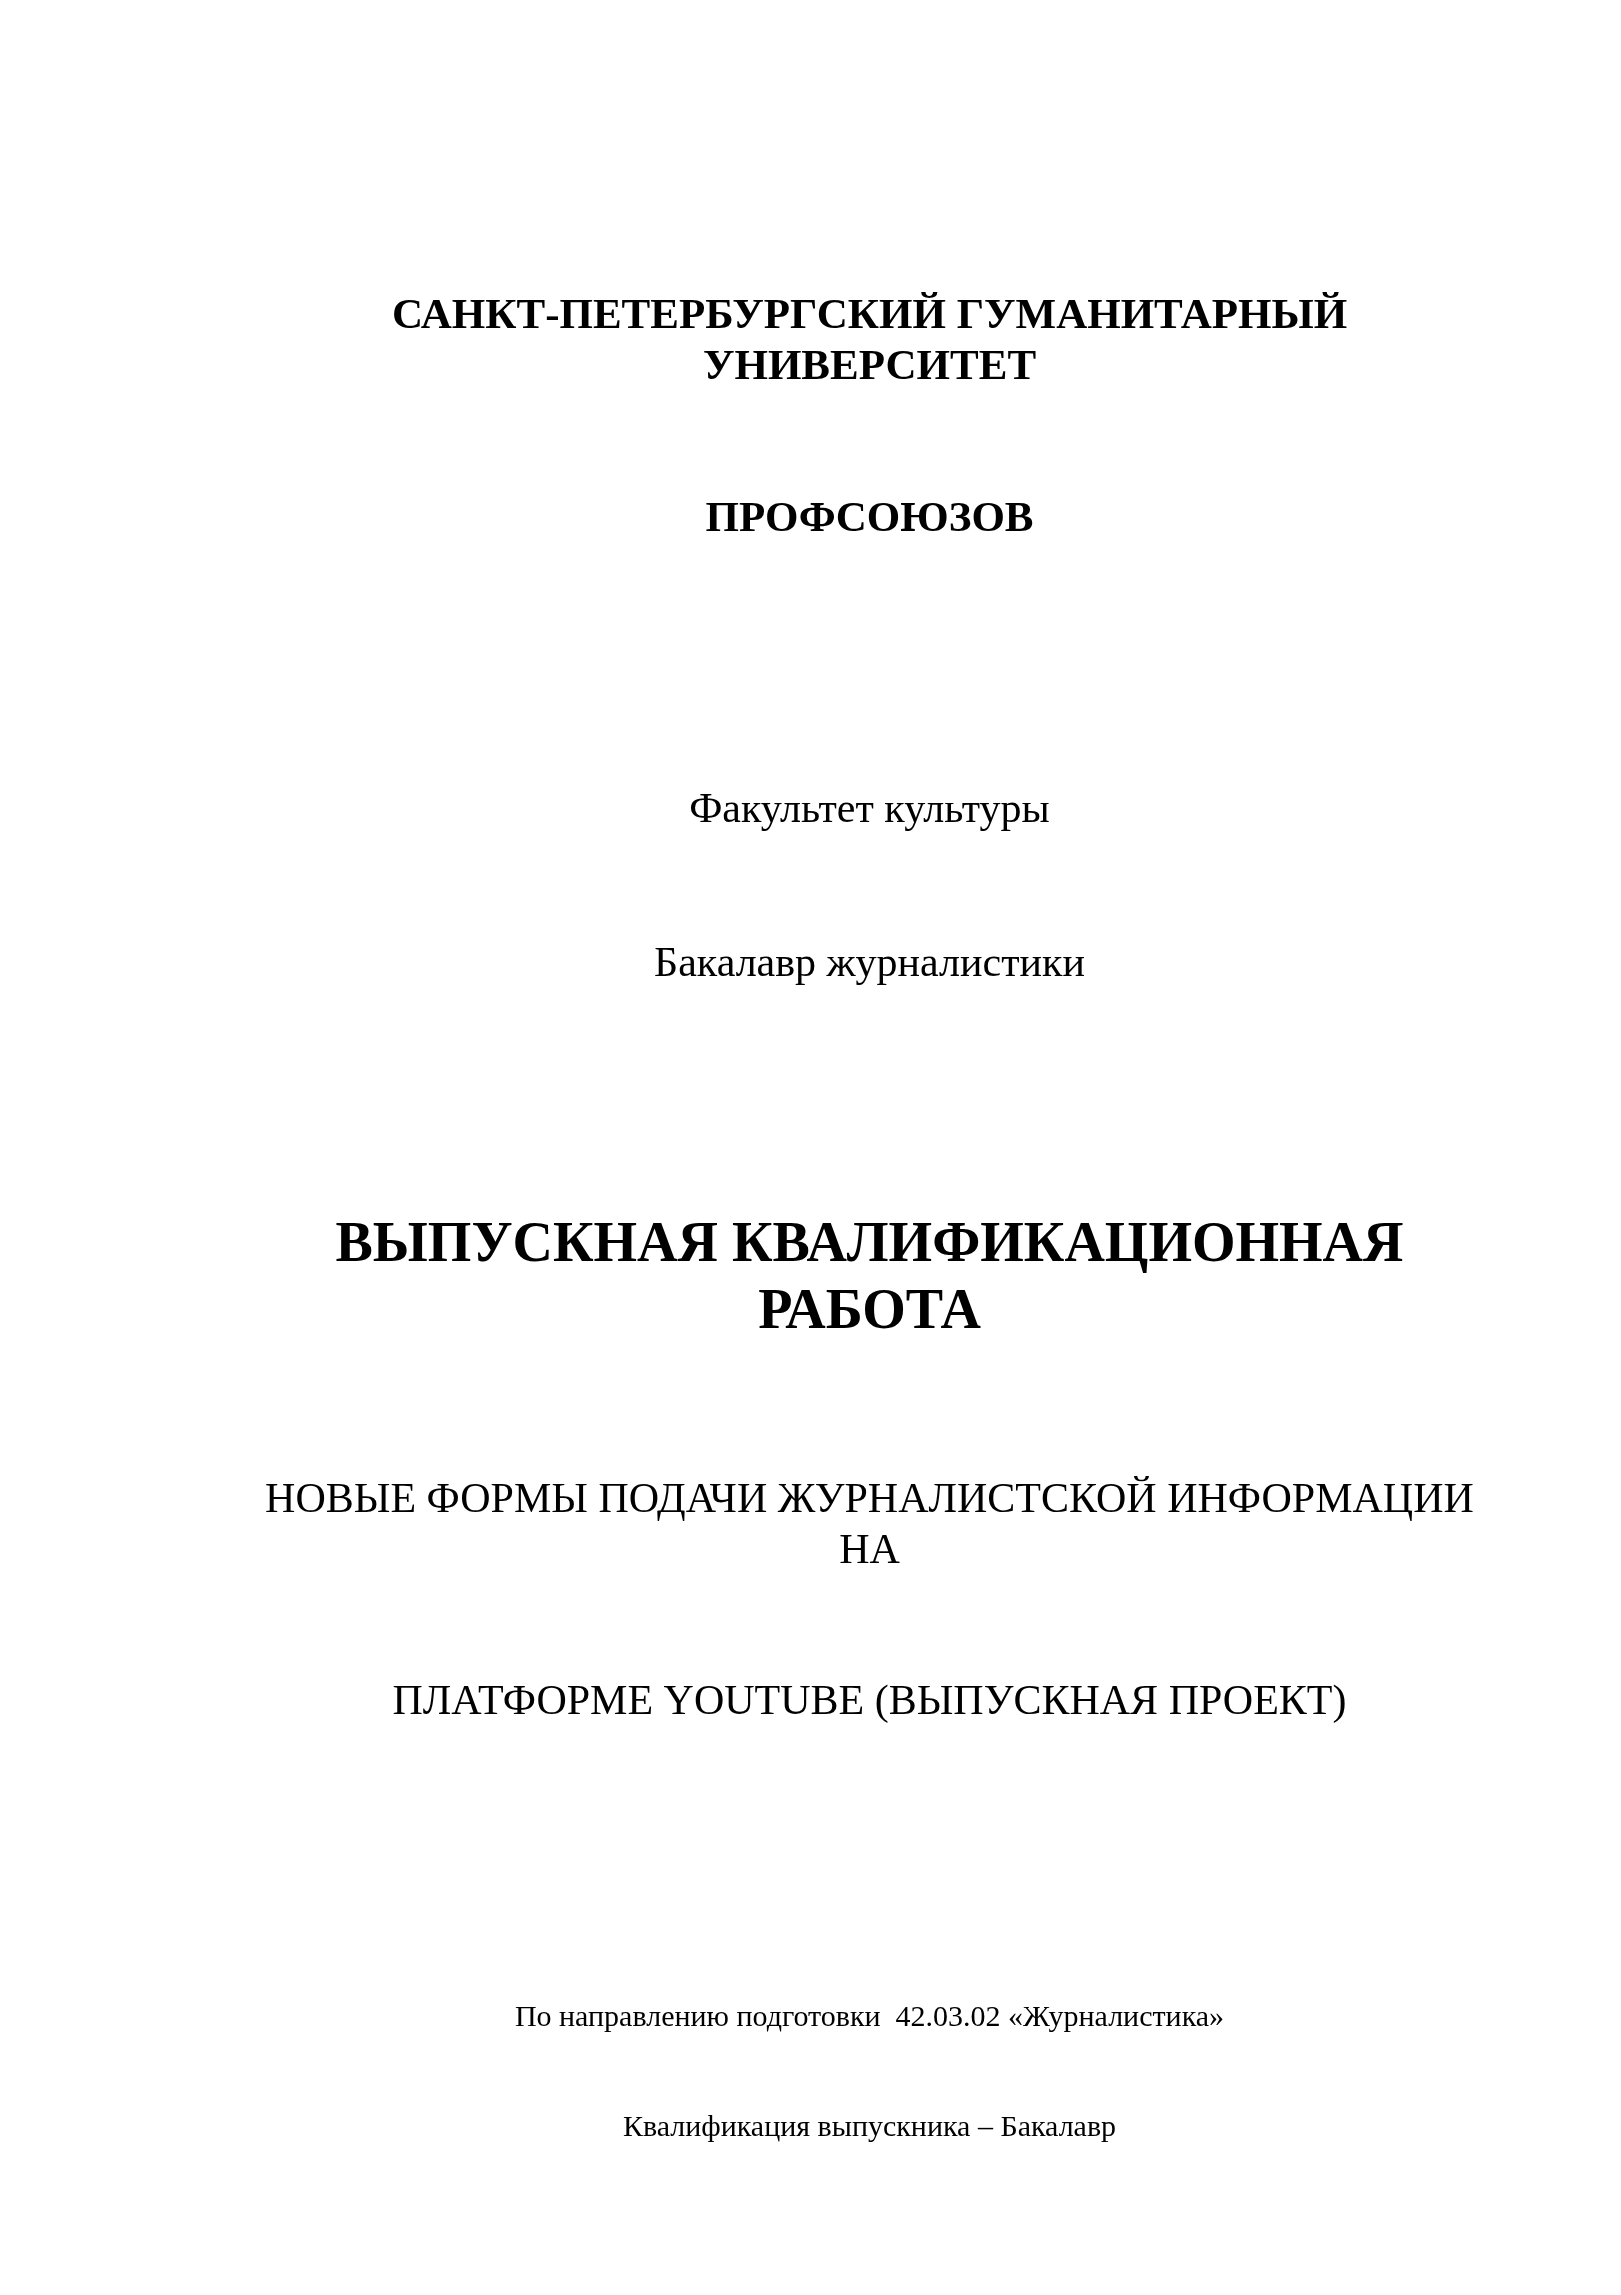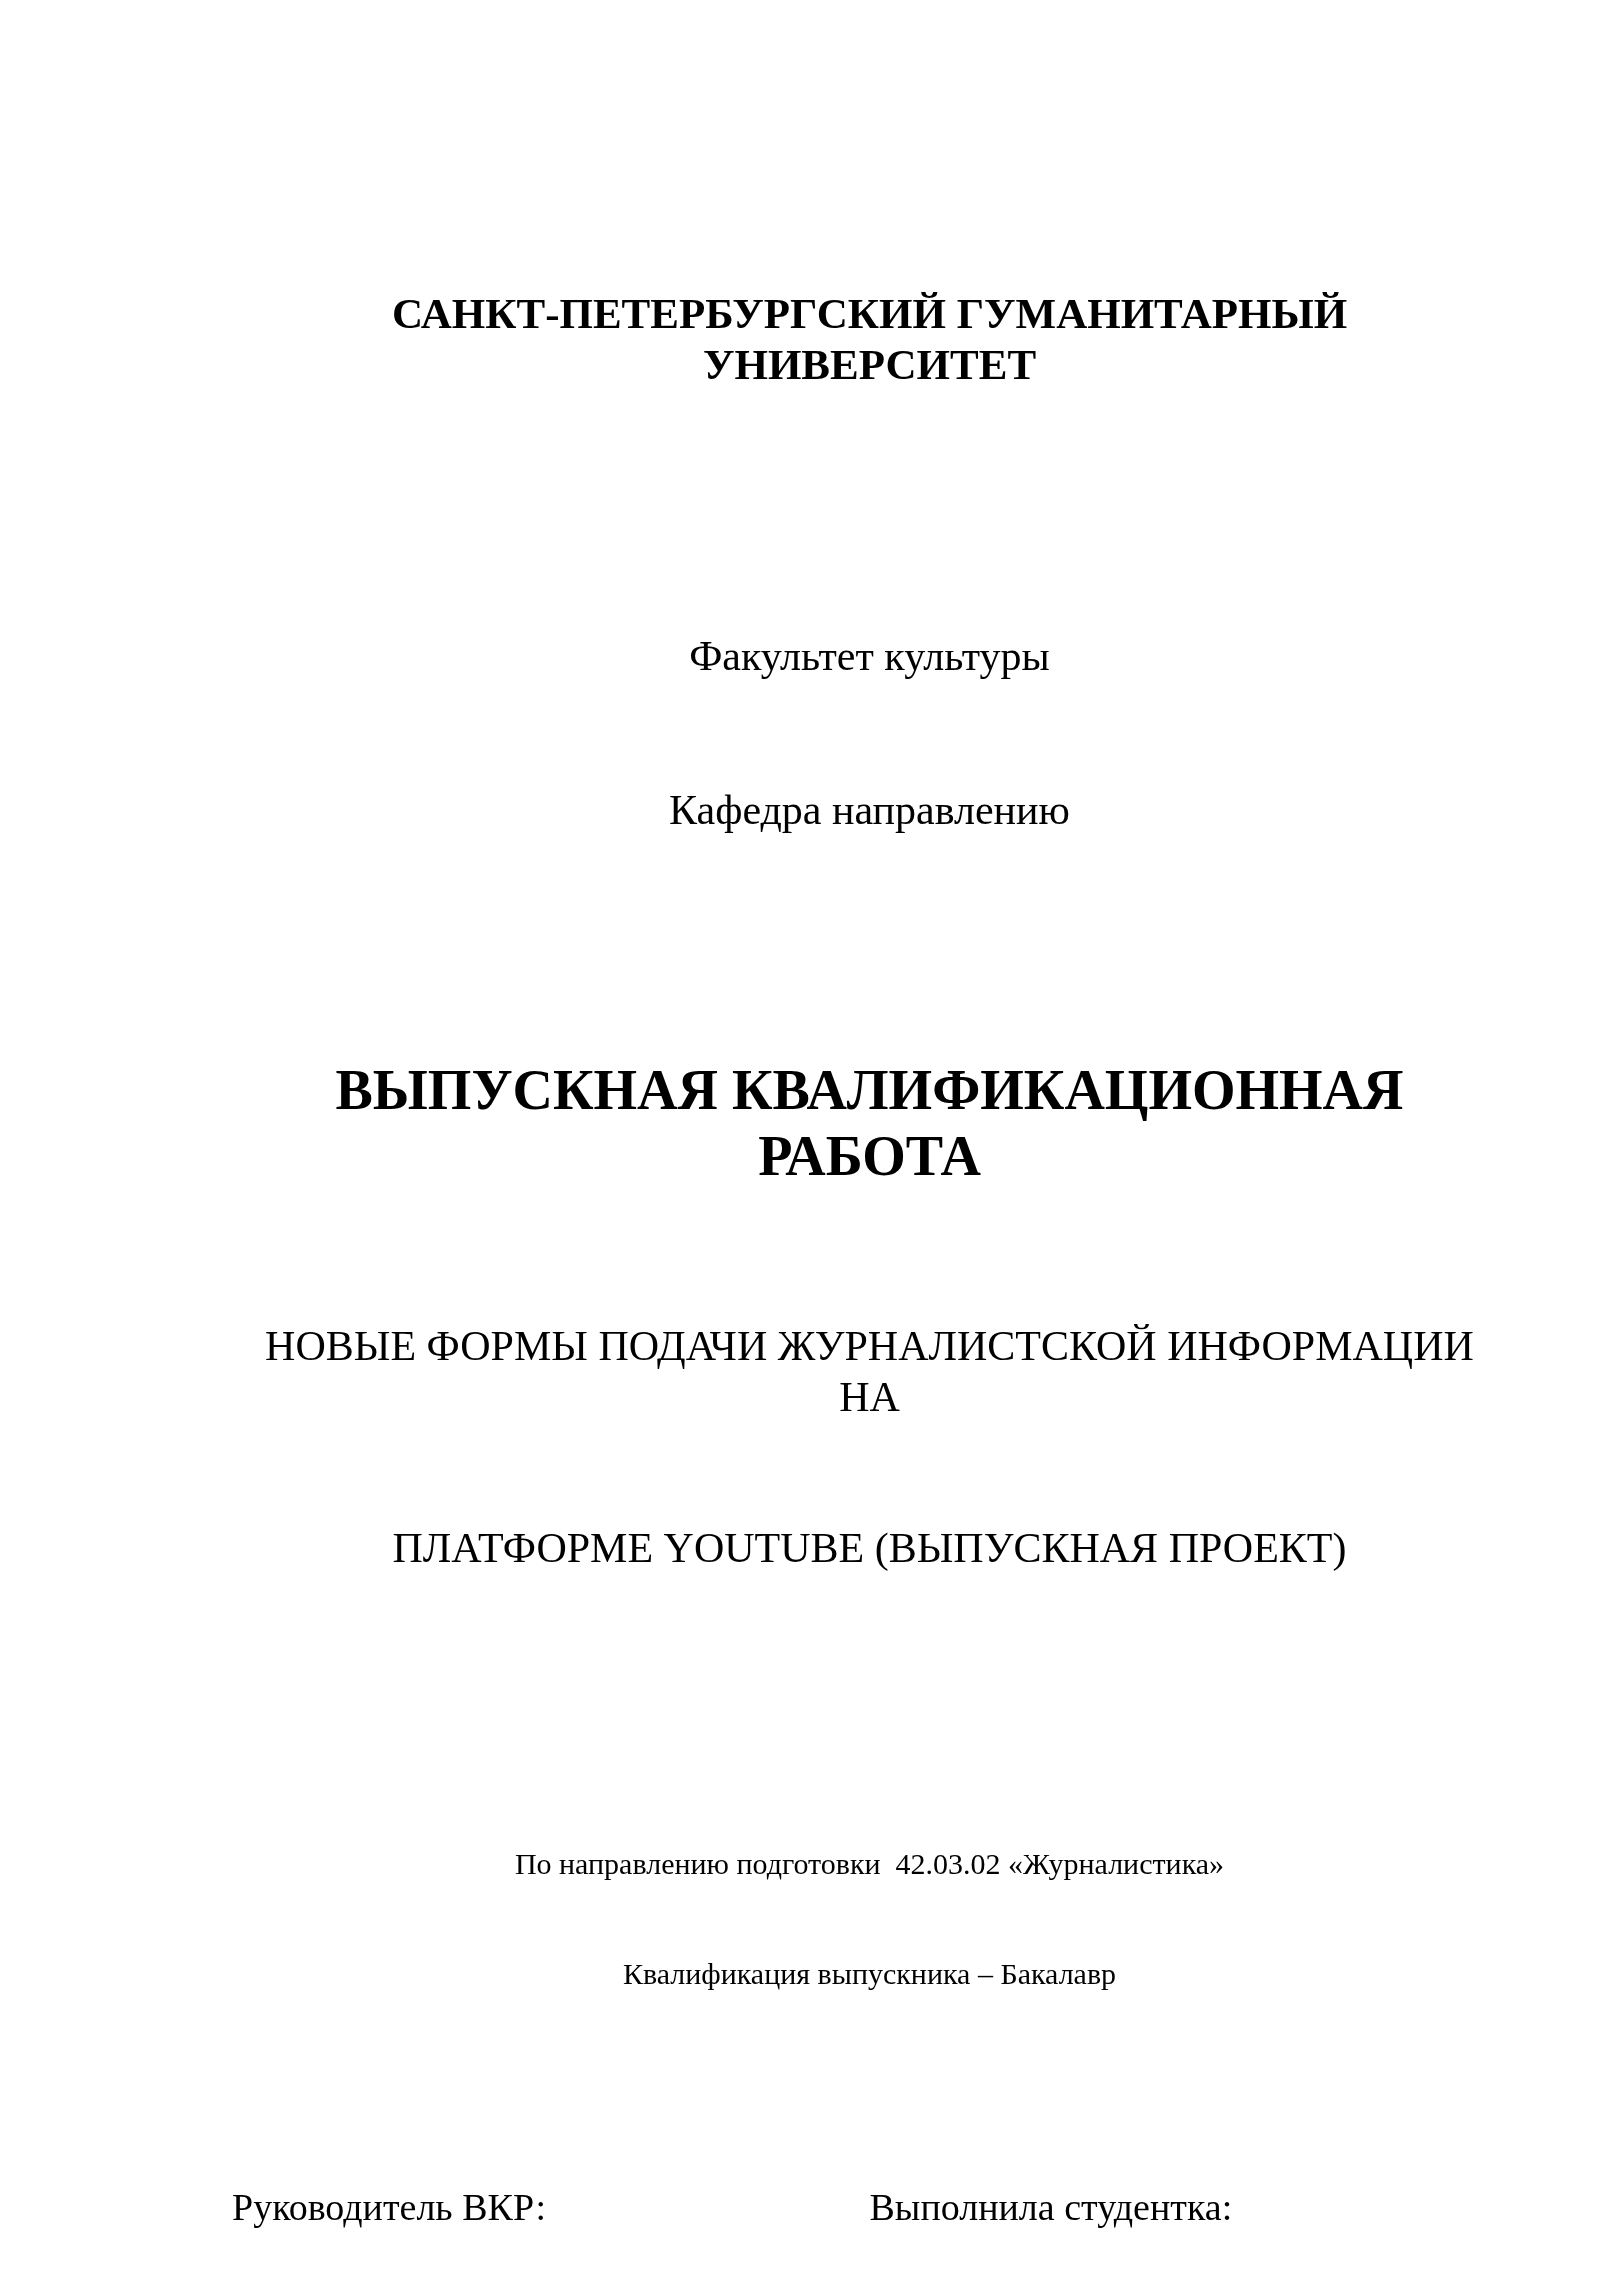--- a/index.html
+++ b/index.html
@@ -45,25 +45,26 @@
     white-space: pre; overflow: visible;
   }
 </style>
 </head>
 <body>
 
 <div class="page">
 
   <div class="university center pre">
     <div>САНКТ-ПЕТЕРБУРГСКИЙ ГУМАНИТАРНЫЙ УНИВЕРСИТЕТ</div>
+    <div>ПРОФСОЮЗОВ</div>
   </div>
 
   <div class="subhead center pre">
     <div>Факультет культуры</div>
-    <div>Кафедра направлению</div>
+    <div>Бакалавр журналистики</div>
   </div>
 
   <div class="work-type center pre">ВЫПУСКНАЯ КВАЛИФИКАЦИОННАЯ РАБОТА</div>
 
   <div class="thesis-title center pre">
     <div>НОВЫЕ ФОРМЫ ПОДАЧИ ЖУРНАЛИСТСКОЙ ИНФОРМАЦИИ НА</div>
     <div>ПЛАТФОРМЕ YOUTUBE (ВЫПУСКНАЯ ПРОЕКТ)</div>
   </div>
 
   <div class="direction center pre">

